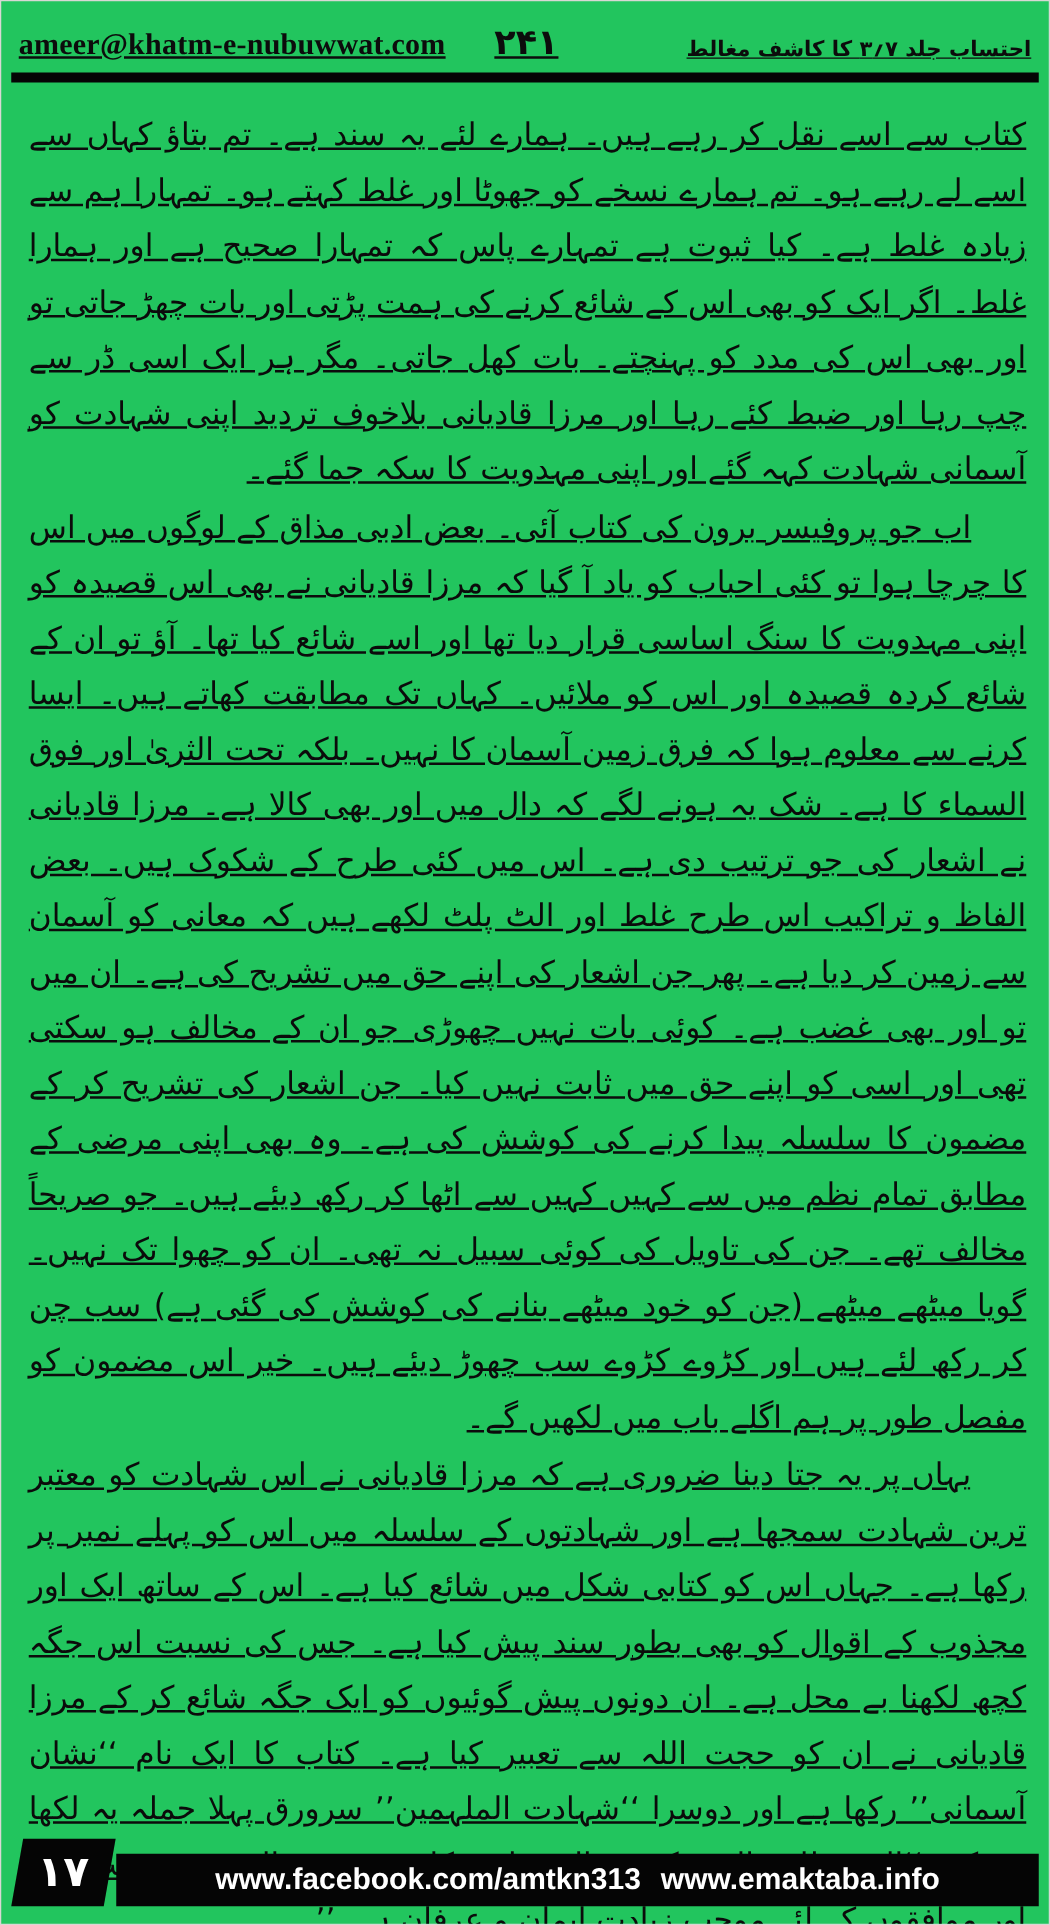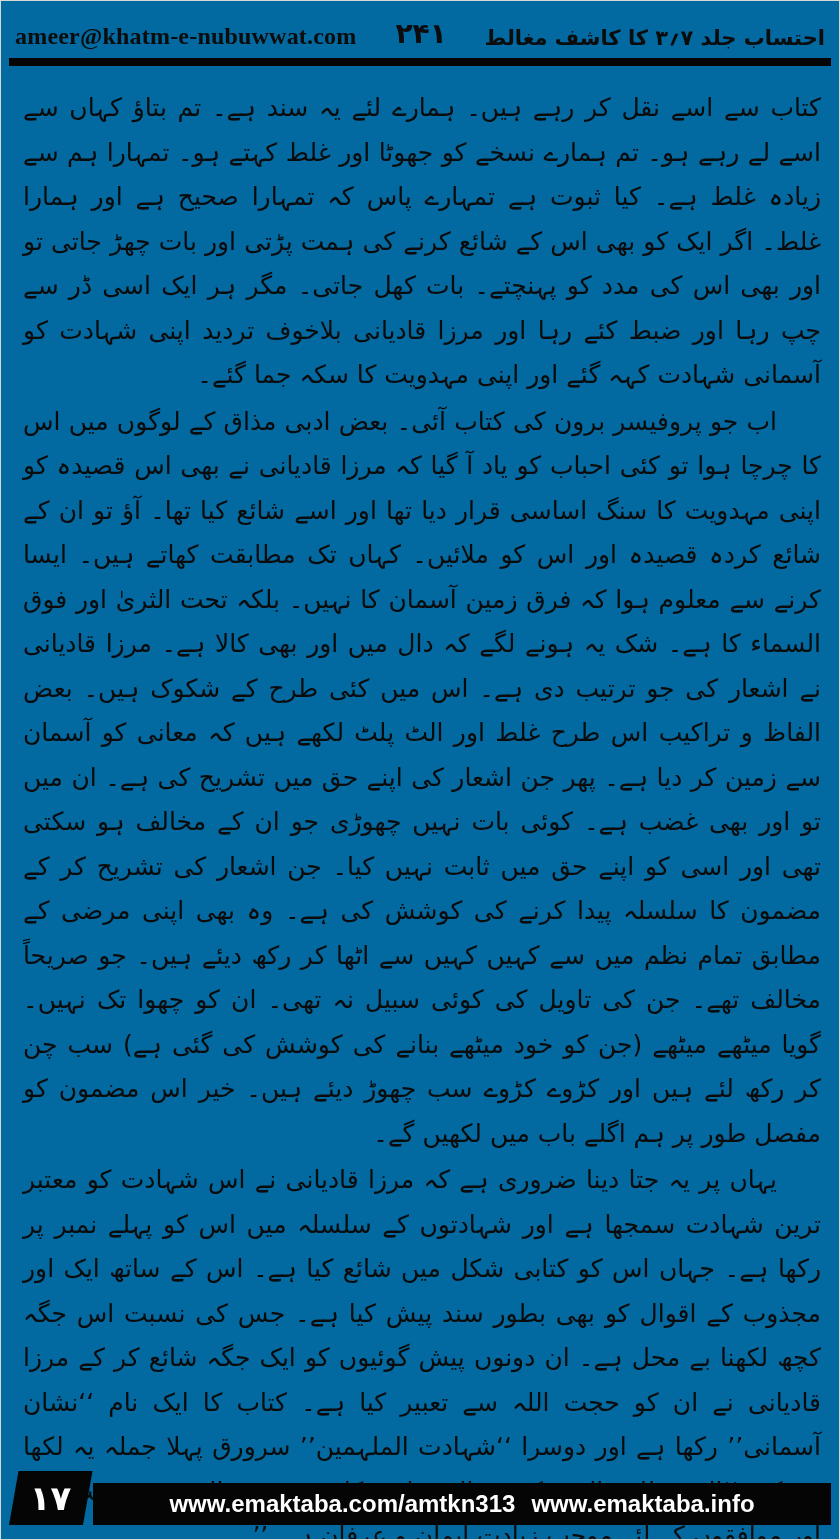--- a/index.html
+++ b/index.html
@@ -1,26 +1,27 @@
 <!DOCTYPE html>
 <html lang="ur"><head>
 <meta charset="utf-8">
 <style>
   html, body { margin: 0; padding: 0; background: #e9e9e7; }
   .page {
     position: relative;
     width: 840px;
     height: 1540px;
     margin: 0 auto;
-    background: #0369a1;
+    background: #22c55e;
     box-sizing: border-box;
     overflow: hidden;
     font-family: "DejaVu Sans", sans-serif;
     color: #0c0c0c;
     border: 1px solid #d8d8d4;
+    text-decoration: underline;
   }
 
   
   .header {
     display: flex;
     align-items: flex-end;
     padding: 16px 14px 6px 14px;
     direction: ltr;
   }
   .header-email {
@@ -30,21 +31,21 @@
     letter-spacing: 0.2px;
   }
   .header-pagenum {
     font-size: 28px;
     font-weight: bold;
     margin-left: 39px;
     font-family: "DejaVu Sans", sans-serif;
   }
   .header-title {
     margin-left: auto;
-    font-size: 21px;
+    font-size: 17px;
     font-weight: bold;
     direction: rtl;
     font-family: "DejaVu Sans", sans-serif;
   }
   .header-rule {
     height: 8px;
     background: #050505;
     margin: 2px 8px 0 8px;
   }
 
@@ -116,18 +117,18 @@
     <p>کتاب سے اسے نقل کر رہے ہیں۔ ہمارے لئے یہ سند ہے۔ تم بتاؤ کہاں سے اسے لے رہے ہو۔ تم ہمارے نسخے کو جھوٹا اور غلط کہتے ہو۔ تمہارا ہم سے زیادہ غلط ہے۔ کیا ثبوت ہے تمہارے پاس کہ تمہارا صحیح ہے اور ہمارا غلط۔ اگر ایک کو بھی اس کے شائع کرنے کی ہمت پڑتی اور بات چھڑ جاتی تو اور بھی اس کی مدد کو پہنچتے۔ بات کھل جاتی۔ مگر ہر ایک اسی ڈر سے چپ رہا اور ضبط کئے رہا اور مرزا قادیانی بلاخوف تردید اپنی شہادت کو آسمانی شہادت کہہ گئے اور اپنی مہدویت کا سکہ جما گئے۔</p>
     <p class="indent">اب جو پروفیسر برون کی کتاب آئی۔ بعض ادبی مذاق کے لوگوں میں اس کا چرچا ہوا تو کئی احباب کو یاد آ گیا کہ مرزا قادیانی نے بھی اس قصیدہ کو اپنی مہدویت کا سنگ اساسی قرار دیا تھا اور اسے شائع کیا تھا۔ آؤ تو ان کے شائع کردہ قصیدہ اور اس کو ملائیں۔ کہاں تک مطابقت کھاتے ہیں۔ ایسا کرنے سے معلوم ہوا کہ فرق زمین آسمان کا نہیں۔ بلکہ تحت الثریٰ اور فوق السماء کا ہے۔ شک یہ ہونے لگے کہ دال میں اور بھی کالا ہے۔ مرزا قادیانی نے اشعار کی جو ترتیب دی ہے۔ اس میں کئی طرح کے شکوک ہیں۔ بعض الفاظ و تراکیب اس طرح غلط اور الٹ پلٹ لکھے ہیں کہ معانی کو آسمان سے زمین کر دیا ہے۔ پھر جن اشعار کی اپنے حق میں تشریح کی ہے۔ ان میں تو اور بھی غضب ہے۔ کوئی بات نہیں چھوڑی جو ان کے مخالف ہو سکتی تھی اور اسی کو اپنے حق میں ثابت نہیں کیا۔ جن اشعار کی تشریح کر کے مضمون کا سلسلہ پیدا کرنے کی کوشش کی ہے۔ وہ بھی اپنی مرضی کے مطابق تمام نظم میں سے کہیں کہیں سے اٹھا کر رکھ دیئے ہیں۔ جو صریحاً مخالف تھے۔ جن کی تاویل کی کوئی سبیل نہ تھی۔ ان کو چھوا تک نہیں۔ گویا میٹھے میٹھے (جن کو خود میٹھے بنانے کی کوشش کی گئی ہے) سب چن کر رکھ لئے ہیں اور کڑوے کڑوے سب چھوڑ دیئے ہیں۔ خیر اس مضمون کو مفصل طور پر ہم اگلے باب میں لکھیں گے۔</p>
     <p class="indent">یہاں پر یہ جتا دینا ضروری ہے کہ مرزا قادیانی نے اس شہادت کو معتبر ترین شہادت سمجھا ہے اور شہادتوں کے سلسلہ میں اس کو پہلے نمبر پر رکھا ہے۔ جہاں اس کو کتابی شکل میں شائع کیا ہے۔ اس کے ساتھ ایک اور مجذوب کے اقوال کو بھی بطور سند پیش کیا ہے۔ جس کی نسبت اس جگہ کچھ لکھنا بے محل ہے۔ ان دونوں پیش گوئیوں کو ایک جگہ شائع کر کے مرزا قادیانی نے ان کو حجت اللہ سے تعبیر کیا ہے۔ کتاب کا ایک نام ‘‘نشان آسمانی’’ رکھا ہے اور دوسرا ‘‘شہادت الملہمین’’ سرورق پہلا جملہ یہ لکھا ہے کہ: ‘‘الحمد للہ والمنۃ کہ رسالہ شافیہ کا فیہ جو مخالفوں پر حجت اللہ اور موافقوں کے لئے موجب زیادت ایمان و عرفان ہے۔’’</p>
   </div>
 
   <div class="footer">
     <div class="footer-pagebox">
       <span>۱۷</span>
     </div>
     <div class="footer-bar">
-      <span>www.emaktaba.com/amtkn313</span>
+      <span>www.facebook.com/amtkn313</span>
       <span>www.emaktaba.info</span>
     </div>
   </div>
 
 </div>
 
 </body></html>

